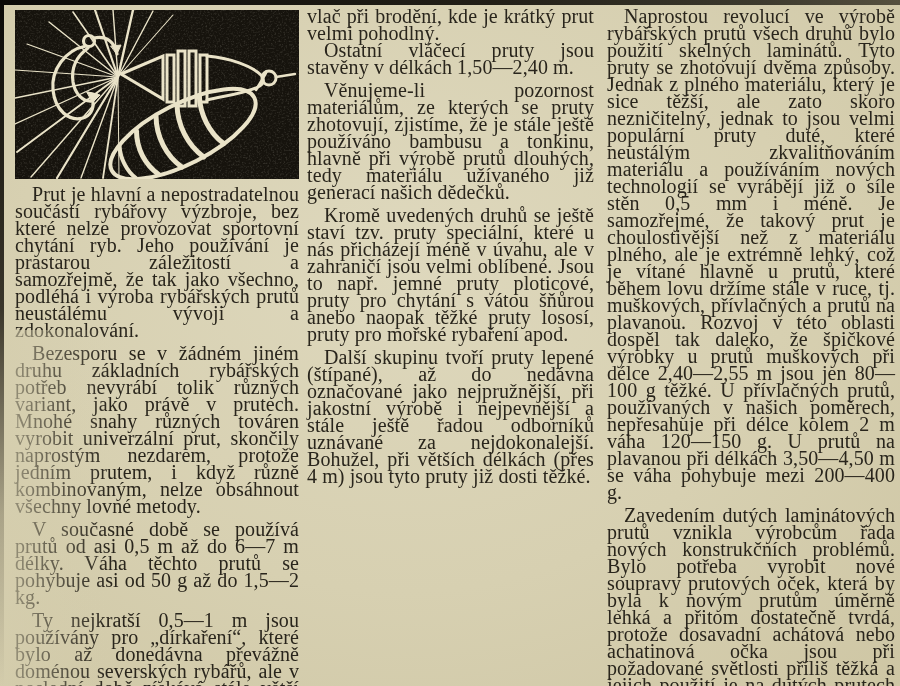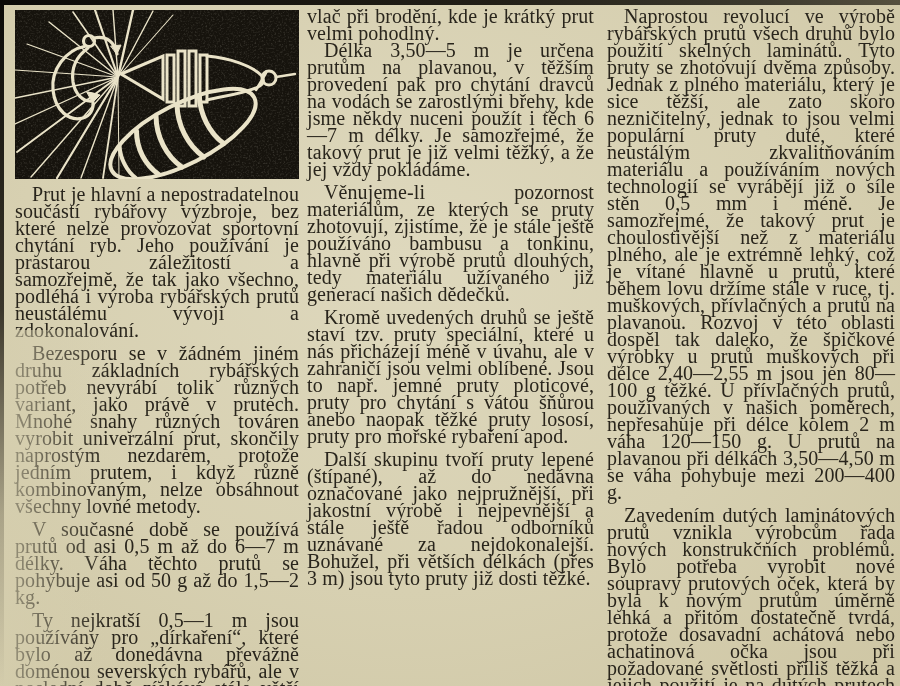--- a/index.html
+++ b/index.html
@@ -91,24 +91,24 @@
     </svg>
     <p class="ind">Prut je hlavní a nepostradatelnou součástí rybářovy výzbroje, bez které nelze provozovat sportovní chytání ryb. Jeho používání je prastarou záležitostí a samozřejmě, že tak jako všechno, podléhá i výroba rybářských prutů neustálému vývoji a zdokonalování.</p>
     <p class="ind gap">Bezesporu se v žádném jiném druhu základních rybářských potřeb nevyrábí tolik různých variant, jako právě v prutech. Mnohé snahy různých továren vyrobit univerzální prut, skončily naprostým nezdarem, protože jedním prutem, i když různě kombinovaným, nelze obsáhnout všechny lovné metody.</p>
     <p class="ind gap">V současné době se používá prutů od asi 0,5 m až do 6—7 m délky. Váha těchto prutů se pohybuje asi od 50 g až do 1,5—2 kg.</p>
     <p class="ind gap">Ty nejkratší 0,5—1 m jsou používány pro „dírkaření“, které bylo až donedávna převážně doménou severských rybářů, ale v poslední době získává stále větší oblibu.</p>
     <p class="ind gap">Pruty v délce 1—1,50 m, tzv. lodičkové, jsou jak sám název říká, vhodné k chytání z lodí a pro pří-</p>
   </div>
 
   <div class="col" id="col2">
     <p>vlač při brodění, kde je krátký prut velmi pohodlný.</p>
-    <p class="ind">Délka 3,50—5 m je určena prutům na plavanou, v těžším provedení pak pro chytání dravců na vodách se zarostlými břehy, kde jsme někdy nuceni použít i těch 6—7 m délky. Je samozřejmé, že takový prut je již velmi těžký, a že jej vždy pokládáme.</p>
+    <p class="ind">Ostatní vláčecí pruty jsou stavěny v délkách 1,50—2,40 m.</p>
     <p class="ind gap">Věnujeme-li pozornost materiálům, ze kterých se pruty zhotovují, zjistíme, že je stále ještě používáno bambusu a tonkinu, hlavně při výrobě prutů dlouhých, tedy materiálu užívaného již generací našich dědečků.</p>
     <p class="ind gap">Kromě uvedených druhů se ještě staví tzv. pruty speciální, které u nás přicházejí méně v úvahu, ale v zahraničí jsou velmi oblíbené. Jsou to např. jemné pruty ploticové, pruty pro chytání s vátou šňůrou anebo naopak těžké pruty lososí, pruty pro mořské rybaření apod.</p>
-    <p class="ind gap">Další skupinu tvoří pruty lepené (štípané), až do nedávna označované jako nejpružnější, při jakostní výrobě i nejpevnější a stále ještě řadou odborníků uznávané za nejdokonalejší. Bohužel, při větších délkách (přes 3 m) jsou tyto pruty již dosti těžké.</p>
+    <p class="ind gap">Další skupinu tvoří pruty lepené (štípané), až do nedávna označované jako nejpružnější, při jakostní výrobě i nejpevnější a stále ještě řadou odborníků uznávané za nejdokonalejší. Bohužel, při větších délkách (přes 4 m) jsou tyto pruty již dosti těžké.</p>
   </div>
 
   <div class="col" id="col3">
     <p class="ind">Naprostou revolucí ve výrobě rybářských prutů všech druhů bylo použití skelných laminátů. Tyto pruty se zhotovují dvěma způsoby. Jednak z plného materiálu, který je sice těžší, ale zato skoro nezničitelný, jednak to jsou velmi populární pruty duté, které neustálým zkvalitňováním materiálu a používáním nových technologií se vyrábějí již o síle stěn 0,5 mm i méně. Je samozřejmé, že takový prut je choulostivější než z materiálu plného, ale je extrémně lehký, což je vítané hlavně u prutů, které během lovu držíme stále v ruce, tj. muškových, přívlačných a prutů na plavanou. Rozvoj v této oblasti dospěl tak daleko, že špičkové výrobky u prutů muškových při délce 2,40—2,55 m jsou jen 80—100 g těžké. U přívlačných prutů, používaných v našich poměrech, nepřesahuje při délce kolem 2 m váha 120—150 g. U prutů na plavanou při délkách 3,50—4,50 m se váha pohybuje mezi 200—400 g.</p>
     <p class="ind gap">Zavedením dutých laminátových prutů vznikla výrobcům řada nových konstrukčních problémů. Bylo potřeba vyrobit nové soupravy prutových oček, která by byla k novým prutům úměrně lehká a přitom dostatečně tvrdá, protože dosavadní achátová nebo achatinová očka jsou při požadované světlosti příliš těžká a jejich použití je na dutých prutech nevyhovující. Používají se tedy lehká očka převážně vinutá z nereza-</p>
   </div>
 
   <div class="fade-left"></div>
   <div class="edge-left"></div>
   <div class="edge-top"></div>

